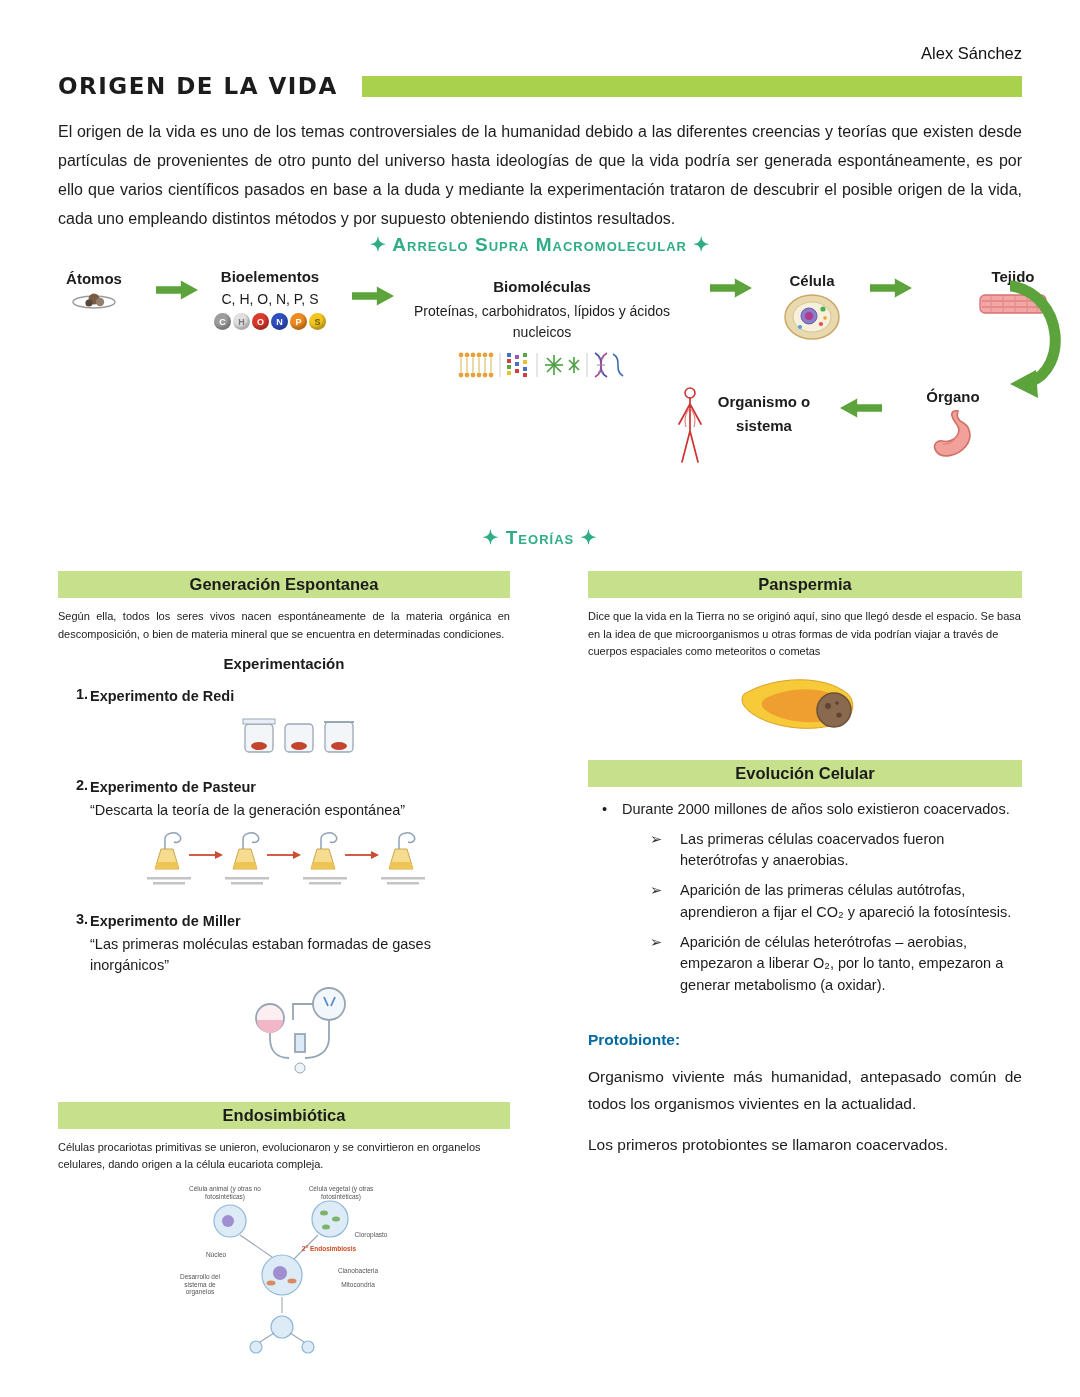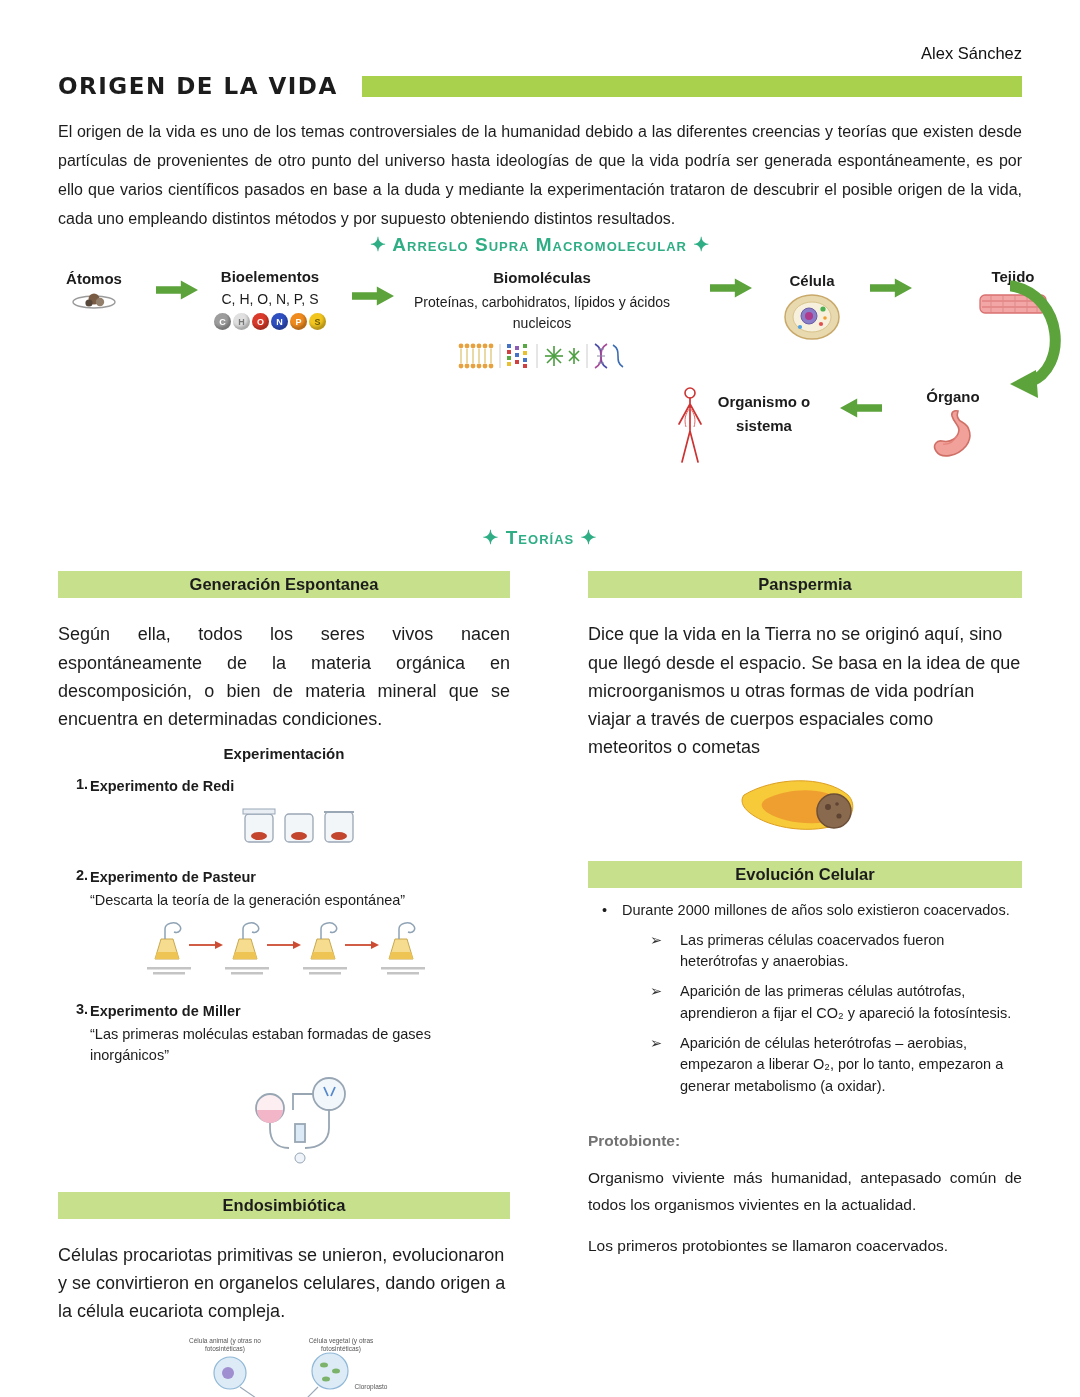--- a/index.html
+++ b/index.html
@@ -23,37 +23,37 @@
   .elems{display:flex;justify-content:center;gap:2px;margin-top:6px;}
   .el{width:17px;height:17px;border-radius:50%;display:flex;align-items:center;justify-content:center;
       font-size:9px;font-weight:700;color:#fff;box-shadow:inset -2px -3px 3px rgba(0,0,0,.25);}
   .el0{background:#9d9d9d;} .el1{background:#e0e0e0;color:#777;} .el2{background:#d93a2b;}
   .el3{background:#2f4fc1;} .el4{background:#ef8a1f;} .el5{background:#f2c51f;color:#6b5c00;}
   .icon-row{display:flex;justify-content:center;margin-top:8px;}
 
   
   .cols{display:grid;grid-template-columns:452px 1fr;column-gap:78px;margin-top:22px;}
   .sec-bar{background:#c6e08b;text-align:center;font-weight:700;font-size:16.5px;padding:4px 0;}
-  .body-text{font-size:18px;line-height:1.56;text-align:justify;margin-top:22px;}
+  .body-text{font-size:11px;line-height:1.56;text-align:justify;margin-top:10px;}
   .exp-heading{text-align:center;font-weight:700;font-size:15px;margin-top:12px;}
   .exp{display:flex;margin-top:14px;}
   .exp-num{font-weight:700;width:32px;padding-left:18px;box-sizing:border-box;font-size:14.5px;}
   .exp-body{flex:1;font-size:14.5px;line-height:1.45;}
   .exp-title{font-weight:700;}
   .exp-quote{margin-top:2px;}
   .exp-img{text-align:center;margin-top:6px;}
   .endo-bar{margin-top:18px;}
 
   
   .bullet-row{display:flex;margin-top:12px;font-size:14.5px;line-height:1.5;}
   .bullet-marker{width:34px;padding-left:14px;box-sizing:border-box;}
   .sub-row{display:flex;margin-top:8px;font-size:14.5px;line-height:1.5;}
   .sub-marker{width:30px;margin-left:62px;color:#333;}
   .sub-text{flex:1;}
-  .proto-label{color:#737373;font-weight:700;font-size:15.5px;margin-top:34px;}
+  .proto-label{color:#0369a1;font-weight:700;font-size:15.5px;margin-top:34px;}
   .proto-p{font-size:15.5px;line-height:1.75;text-align:justify;margin-top:14px;}
 
   .meteor-wrap{text-align:center;margin-top:12px;}
   .fig-endo{position:relative;width:232px;height:178px;margin:12px auto 0;}
   .fig-endo svg{position:absolute;left:0;top:0;}
   .flabel{position:absolute;font-size:6.5px;color:#555;text-align:center;line-height:1.15;}
   .flabel.red{color:#d04a20;font-weight:700;}
 </style>
 </head>
 <body>
@@ -103,21 +103,21 @@
         <span class="el el5">S</span>
       </div>
     </div>
 
     <span class="arrow" style="left:294px;top:16px;">
       <svg width="42" height="24" viewBox="0 0 44 24">
           <polygon points="0,8 26,8 26,2 44,12 26,22 26,16 0,16" fill="#5ca33c"></polygon>
         </svg>
     </span>
 
-    <div class="dnode" style="left:350px;top:1px;width:268px;">
+    <div class="dnode" style="left:350px;top:10px;width:268px;">
       <div class="dlabel">Biomoléculas</div>
       <div class="dsub" style="line-height:1.45;">Proteínas, carbohidratos, lípidos y ácidos nucleicos</div>
       <div class="icon-row">
         <svg width="170" height="30" viewBox="0 0 170 30">
 
           <g>
             <g fill="#e8a13c">
               <circle cx="4" cy="5" r="2.4"></circle>
                 <circle cx="10" cy="5" r="2.4"></circle>
                 <circle cx="16" cy="5" r="2.4"></circle>

